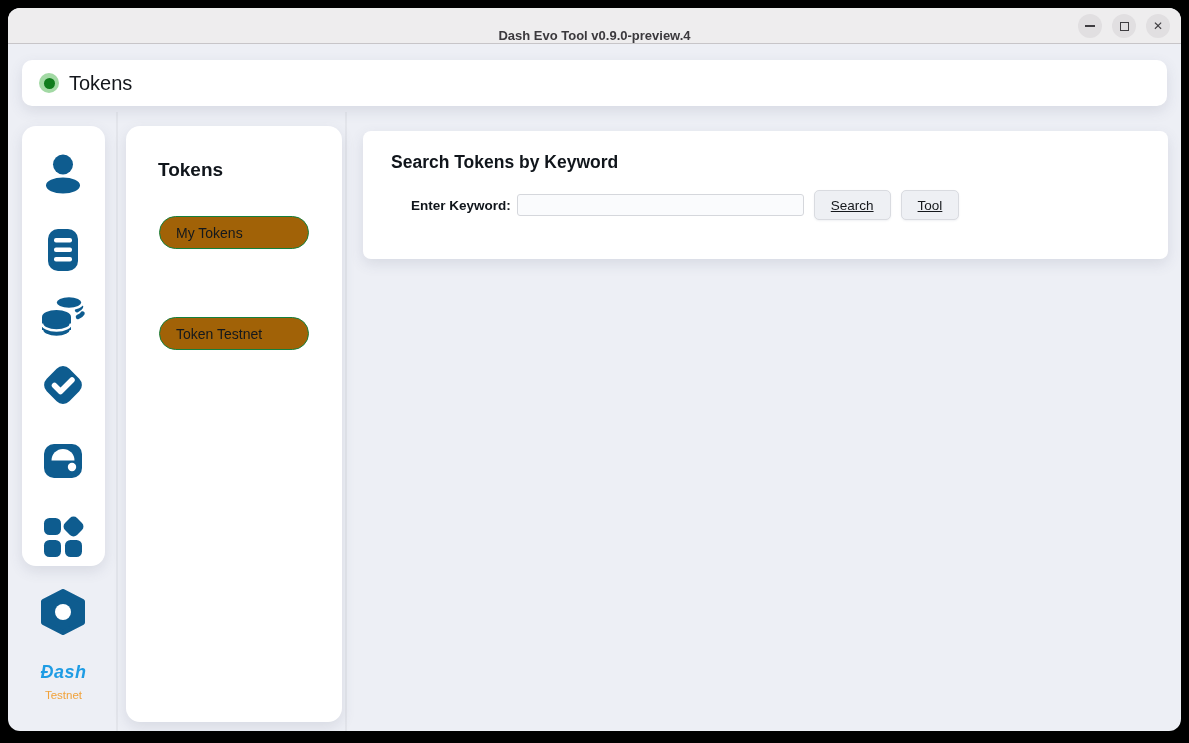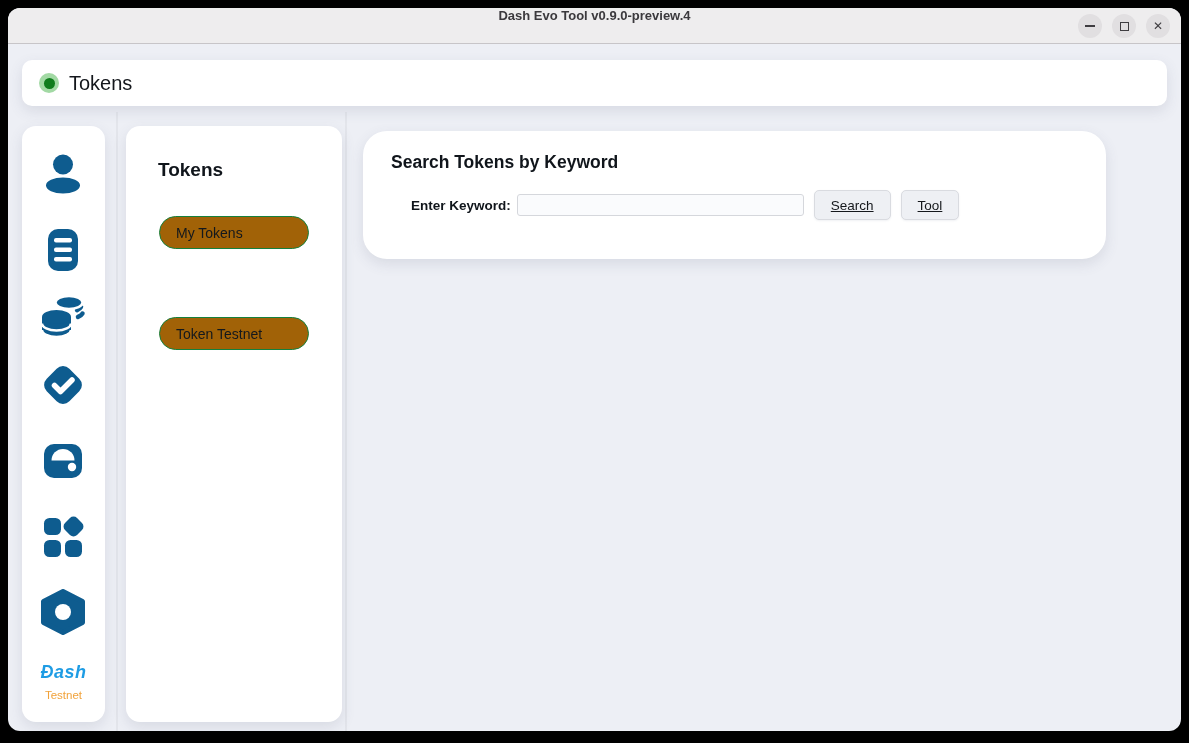--- a/index.html
+++ b/index.html
@@ -7,21 +7,21 @@
 
   .window {
     position:absolute; left:8px; top:8px; width:1173px; height:723px;
     border-radius:12px; overflow:hidden; background:#edeff5;
   }
 
   
   .titlebar {
     position:absolute; left:0; top:0; width:100%; height:36px;
     background:#eeedee; border-bottom:1px solid #c7c5c8;
-    display:flex; align-items:flex-start; justify-content:center;
+    display:flex; align-items:flex-end; justify-content:center;
   }
   .titlebar-title { font-size:13px; font-weight:bold; color:#3b393d; }
   .win-controls { position:absolute; right:11px; top:6px; display:flex; gap:10px; }
   .win-btn {
     width:24px; height:24px; border-radius:50%; background:#e1dfe1;
     display:flex; align-items:center; justify-content:center; cursor:pointer;
     color:#3f3d41; font-size:12px;
   }
   .minimize-bar { width:10px; height:1.5px; background:#3f3d41; display:block; }
   .maximize-box { width:9px; height:9px; border:1.5px solid #3f3d41; display:block; }
@@ -37,21 +37,21 @@
     width:20px; height:20px; border-radius:50%; background:#a2d9a4;
     display:flex; align-items:center; justify-content:center;
   }
   .status-dot::after { content:""; width:11px; height:11px; border-radius:50%; background:#0f7c1c; }
   .header-title { margin-left:10px; font-size:20px; color:#14171c; }
 
   .sep { position:absolute; top:104px; width:2px; height:619px; background:#e3e5eb; }
   .sep1 { left:108px; } .sep2 { left:337px; }
 
   
-  .sidebar-card { left:14px; top:118px; width:83px; height:596px; border-radius:14px; }
+  .sidebar-card { left:14px; top:118px; width:83px; height:440px; border-radius:14px; }
   .side-icon { position:absolute; left:17px; width:48px; height:48px; cursor:pointer; }
   .side-icon svg { width:48px; height:48px; display:block; }
   .icon-fill { fill:#0e5c8f; }
   .dash-logo {
     position:absolute; left:0; top:536px; width:83px; text-align:center;
     font-size:18px; font-style:italic; font-weight:800; color:#1e9ce4; letter-spacing:.5px;
   }
   .network-label {
     position:absolute; left:0; top:563px; width:83px; text-align:center;
     font-size:11.5px; font-weight:400; color:#f1a23a;
@@ -63,21 +63,21 @@
   .panel-btn {
     position:absolute; left:33px; width:150px; height:33px; border-radius:16.5px;
     background:#a16207; border:1px solid #15803d; color:#13181d;
     font-size:14px; display:flex; align-items:center; padding-left:16px; cursor:pointer;
     font-family:"Liberation Sans",sans-serif;
   }
   .panel-btn.active { background:#18a3ee; border:none; color:#fff; }
   .pb0 { top:90px; } .pb1 { top:140px; } .pb2 { top:191px; }
 
   
-  .main-card { left:355px; top:123px; width:743px; height:128px; border-radius:24px; }
+  .main-card { left:355px; top:123px; width:805px; height:128px; border-radius:8px; }
   .main-title { position:absolute; left:28px; top:21px; font-size:17.5px; font-weight:600; color:#10151b; }
   .form-row { position:absolute; left:28px; top:55px; height:38px; display:flex; align-items:center; }
   .keyword-label { font-size:13.5px; font-weight:600; color:#10151b; margin-right:6px;margin-left:20px; }
   .keyword-input {
     width:287px; height:22px; background:#fafbfd; border:1px solid #d5d7dc; border-radius:3px;
     font-size:13px; padding:0 6px; color:#10151b; outline:none; margin-right:10px;
   }
   .gray-btn {
     height:30px; background:#eef0f4; border:1px solid #d9dbe0; border-radius:5px;
     font-size:13.5px; color:#15181c; cursor:pointer; margin-right:10px; padding:0 16px;

